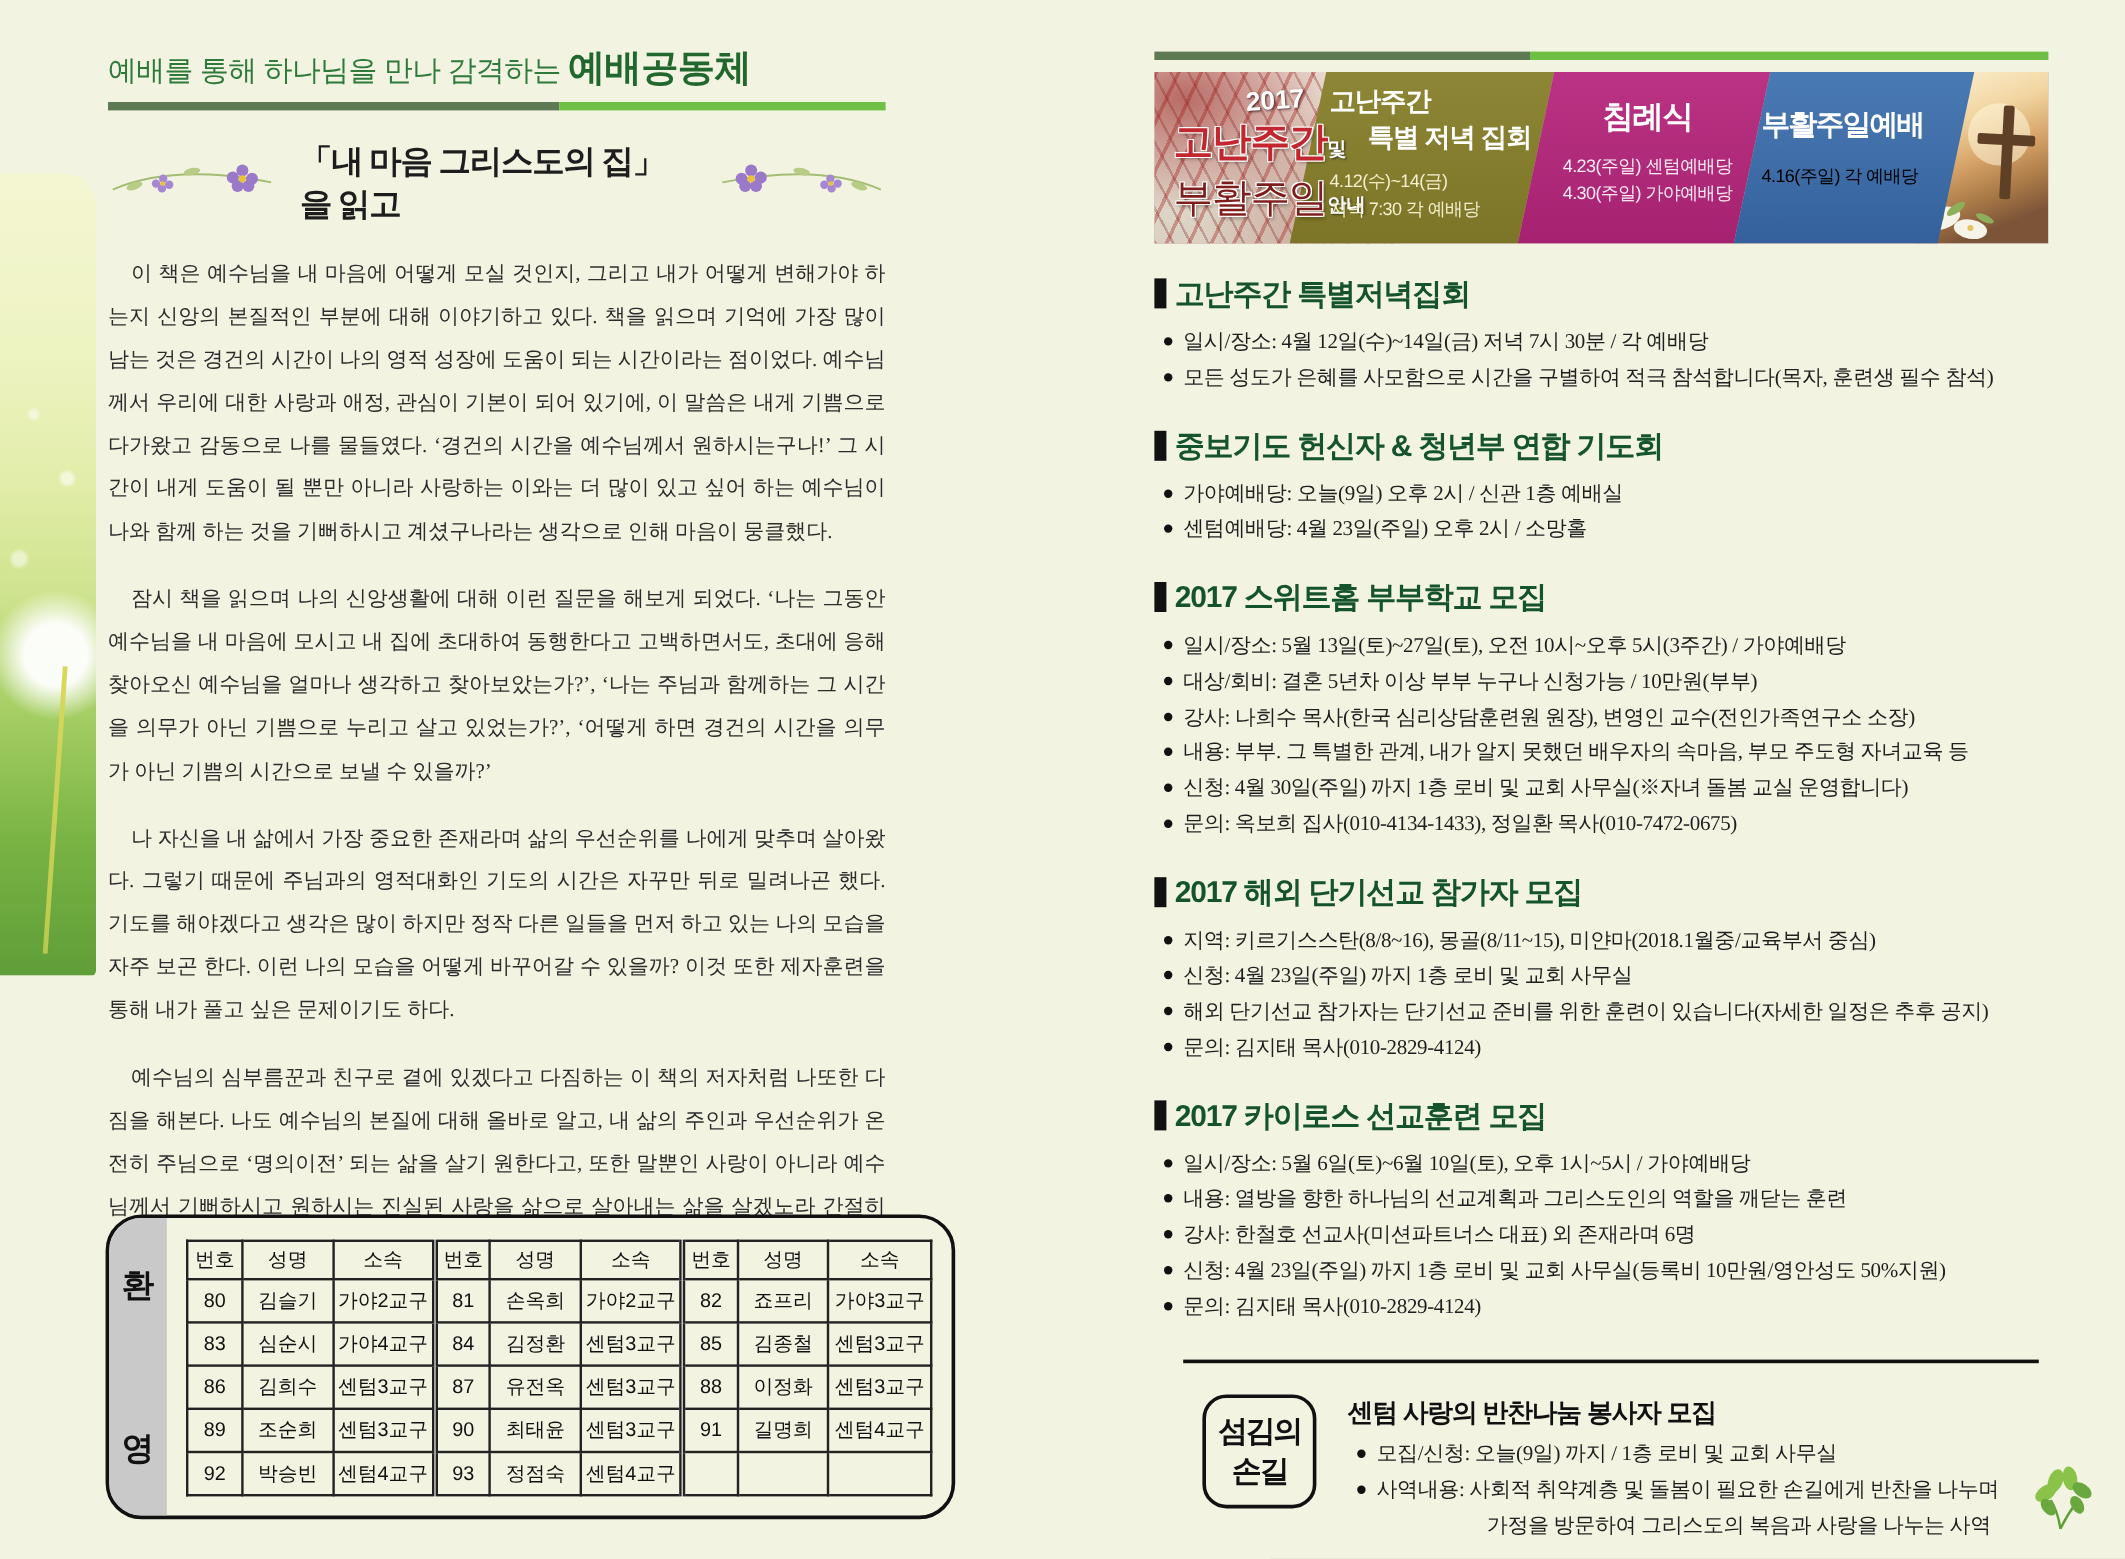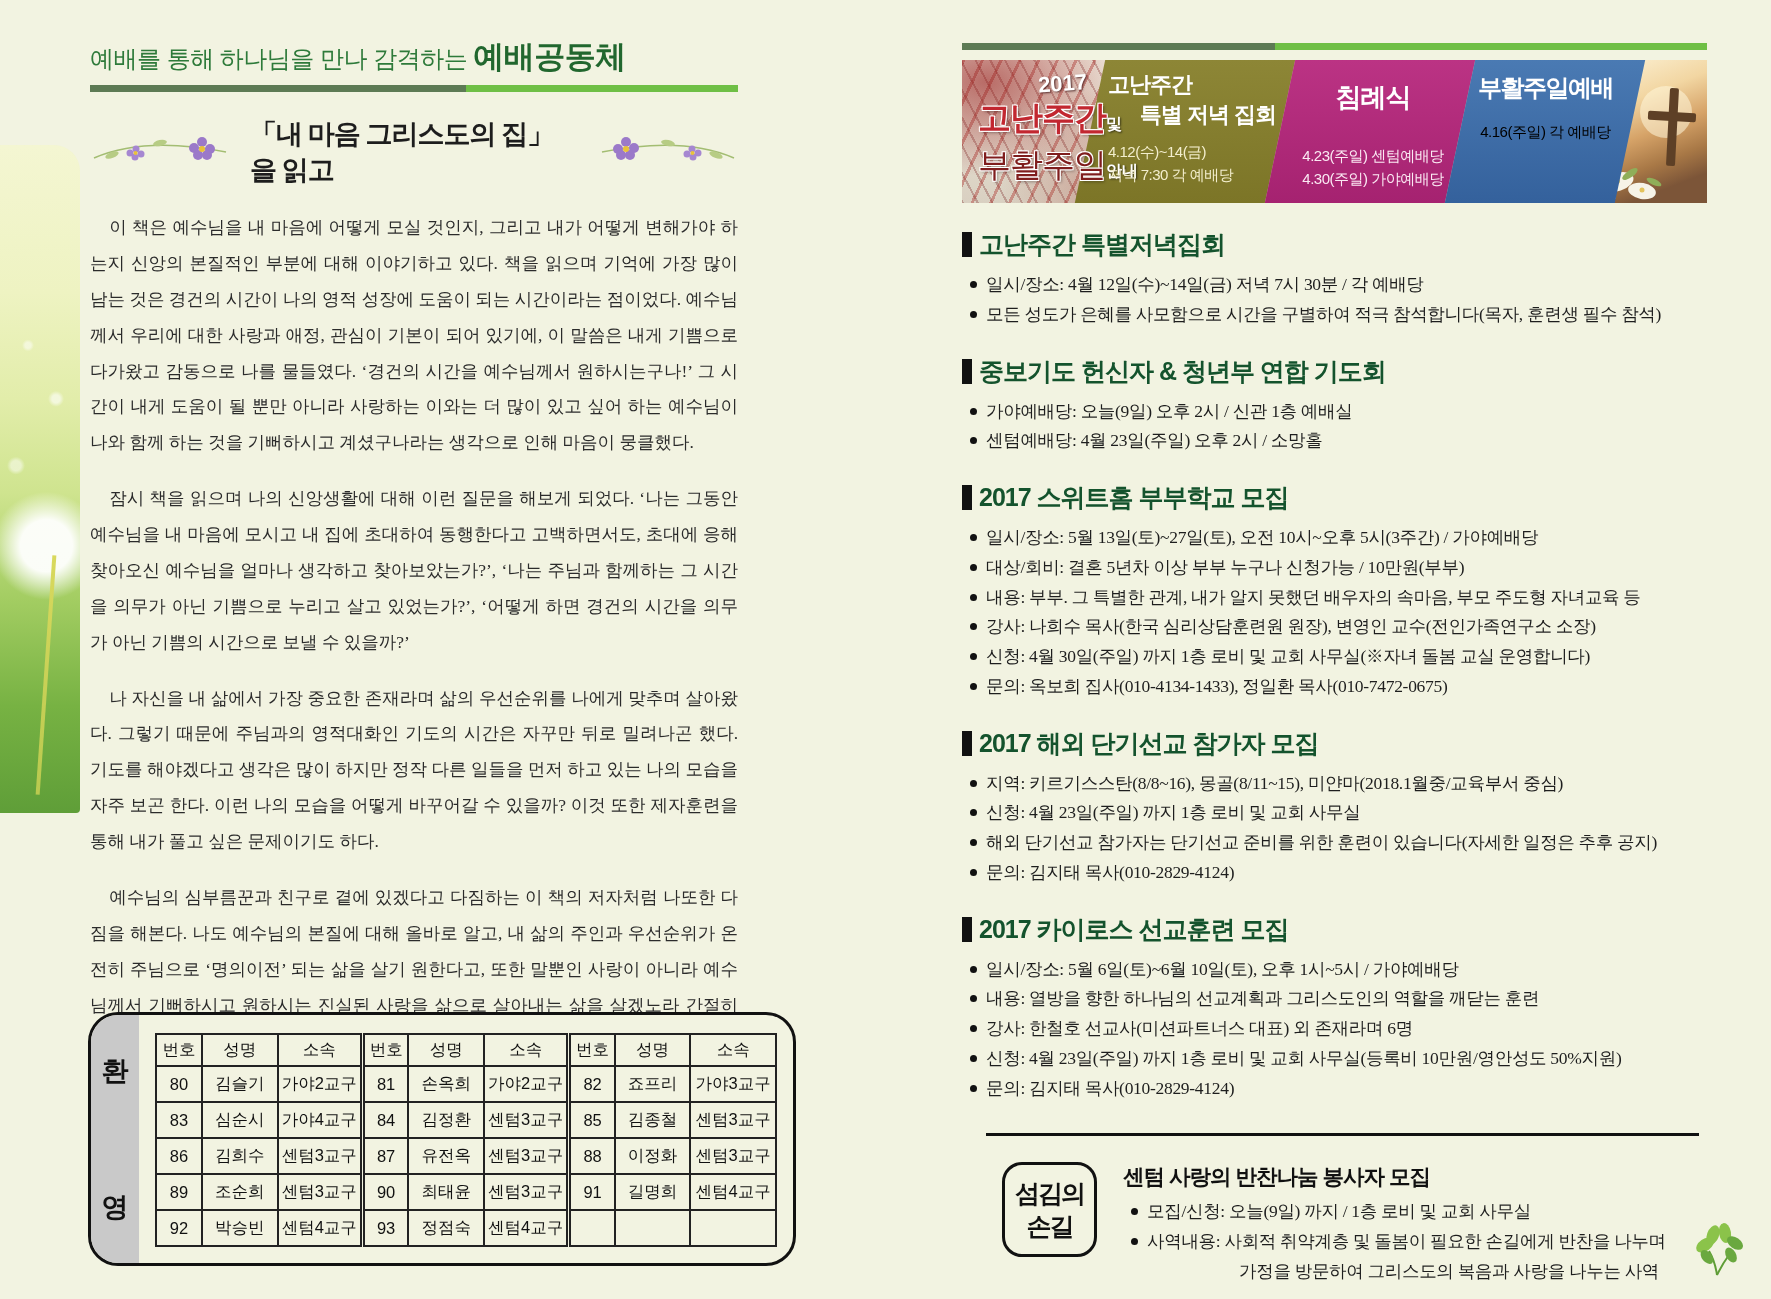--- a/index.html
+++ b/index.html
@@ -69,22 +69,22 @@
          text-shadow:-1px -1px 0 #fff,1px -1px 0 #fff,-1px 1px 0 #fff,1px 1px 0 #fff,2px 2px 3px rgba(0,0,0,.35);}
   .b-blue{font-size:33px;font-weight:normal;color:#7f1d1d;letter-spacing:-1px;
          text-shadow:-1px -1px 0 #fff,1px -1px 0 #fff,-1px 1px 0 #fff,1px 1px 0 #fff,2px 2px 3px rgba(0,0,0,.35);}
   .b-small{font-size:16px;font-weight:bold;color:#fff;text-shadow:1px 1px 2px rgba(0,0,0,.6);}
   .t-olive{left:146px;top:10px;width:168px;}
   .t-olive .pt1{font-size:22px;font-weight:bold;letter-spacing:-1px;}
   .t-olive .pt2{font-size:22px;font-weight:bold;letter-spacing:-1px;text-align:right;}
   .panel-sub{margin-top:10px;font-size:15px;color:#f3eecd;letter-spacing:-0.5px;line-height:1.55;}
   .t-magenta{left:332px;top:20px;width:158px;text-align:center;}
   .t-magenta .pt1{font-size:26px;font-weight:bold;letter-spacing:-1px;}
-  .t-magenta .panel-sub{margin-top:29px;color:#fbe9f3;}
-  .t-blue{left:506px;top:12px;width:155px;text-align:center;}
+  .t-magenta .panel-sub{margin-top:12px;color:#fbe9f3;}
+  .t-blue{left:506px;top:28px;width:155px;}
   .t-blue .pt1{font-size:24px;font-weight:bold;letter-spacing:-1.5px;}
   .t-blue .panel-sub{margin-top:16px;color:#000000;}
 
   
   .sec-title{font-family:"Liberation Sans","DejaVu Sans",sans-serif;font-weight:bold;font-size:25px;
              color:#14532d;letter-spacing:-1px;display:flex;align-items:center;margin:25px 0 9px 0;}
   .sec-title::before{content:"";flex:none;width:10px;height:25px;background:#111;margin-right:7px;}
   .blist{list-style:none;margin:0;padding:0 0 0 8px;font-size:17.5px;line-height:1.7;color:#1e1e1e;letter-spacing:-0.3px;}
   .blist li{display:flex;align-items:flex-start;}
   .dot{flex:none;width:7px;height:7px;border-radius:50%;background:#111;margin:11px 9px 0 0;}
@@ -395,25 +395,25 @@
         <li>
             <span class="dot"></span>
             <span>일시/장소: 5월 13일(토)~27일(토), 오전 10시~오후 5시(3주간) / 가야예배당</span>
           </li>
         <li>
             <span class="dot"></span>
             <span>대상/회비: 결혼 5년차 이상 부부 누구나 신청가능 / 10만원(부부)</span>
           </li>
         <li>
             <span class="dot"></span>
+            <span>강사: 나희수 목사(한국 심리상담훈련원 원장), 변영인 교수(전인가족연구소 소장)</span>
+          </li>
+        <li>
+            <span class="dot"></span>
             <span>내용: 부부. 그 특별한 관계, 내가 알지 못했던 배우자의 속마음, 부모 주도형 자녀교육 등</span>
-          </li>
-        <li>
-            <span class="dot"></span>
-            <span>강사: 나희수 목사(한국 심리상담훈련원 원장), 변영인 교수(전인가족연구소 소장)</span>
           </li>
         <li>
             <span class="dot"></span>
             <span>신청: 4월 30일(주일) 까지 1층 로비 및 교회 사무실(※자녀 돌봄 교실 운영합니다)</span>
           </li>
         <li>
             <span class="dot"></span>
             <span>문의: 옥보희 집사(010-4134-1433), 정일환 목사(010-7472-0675)</span>
           </li>
       </ul>

